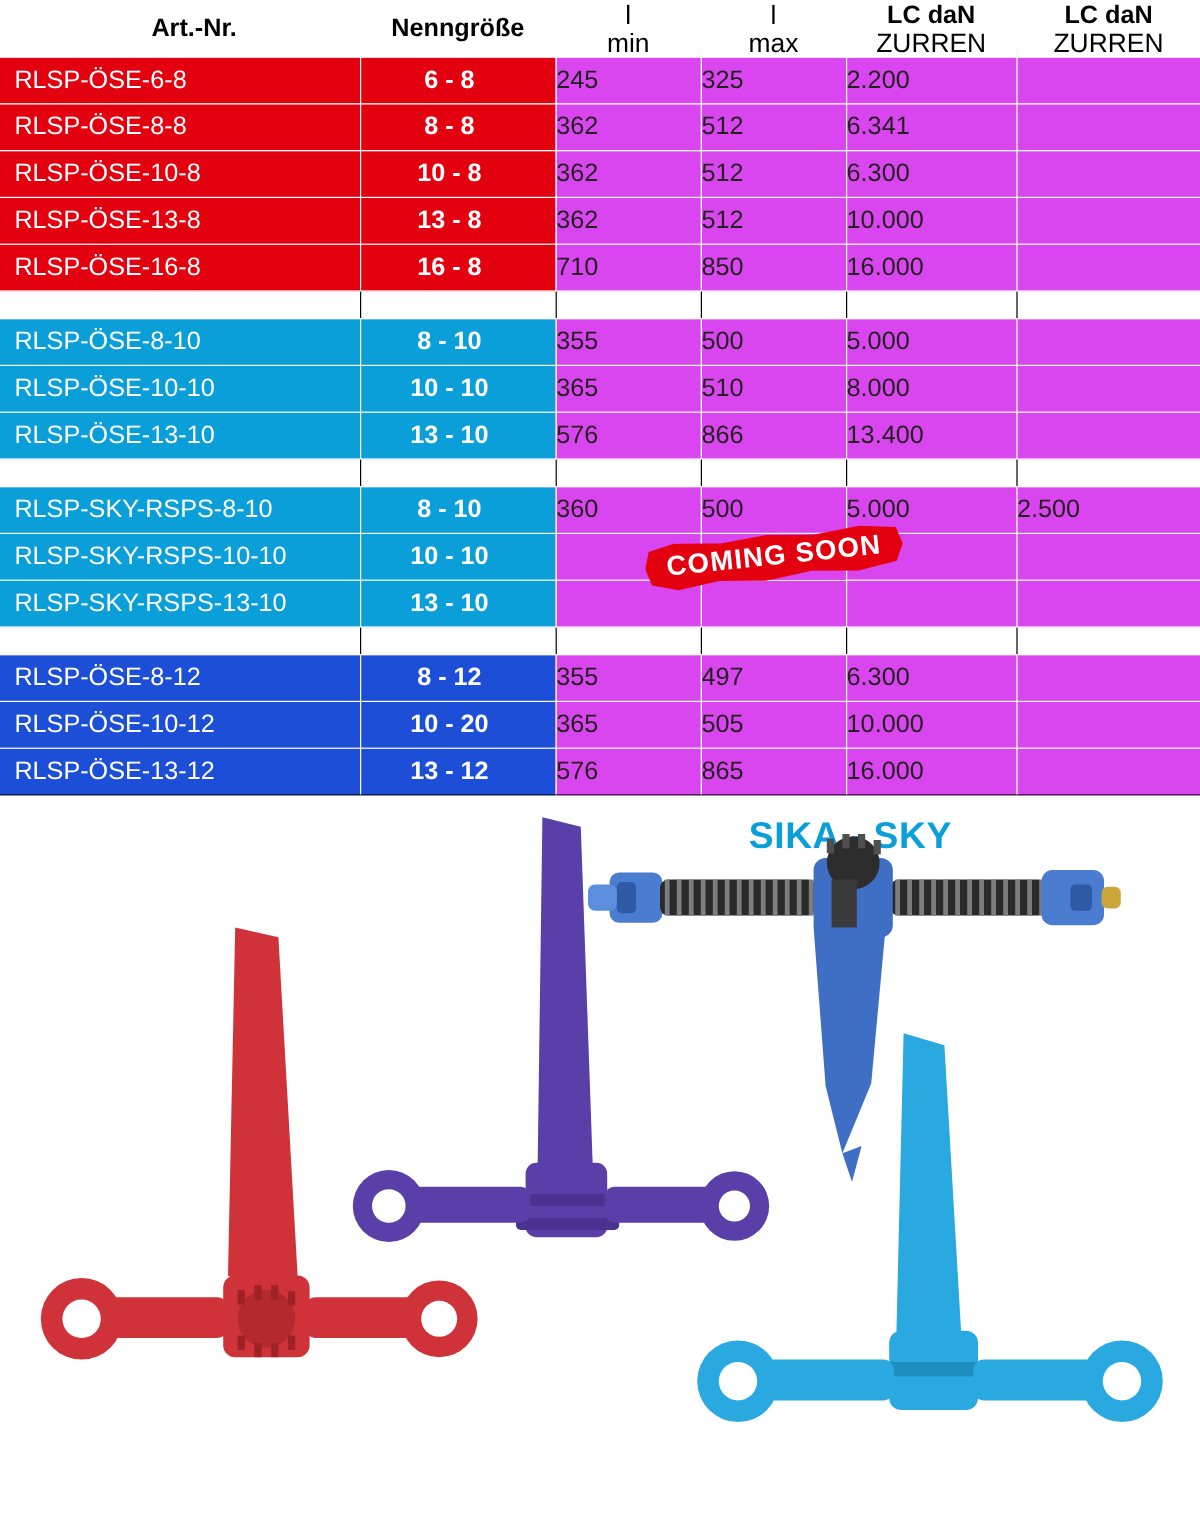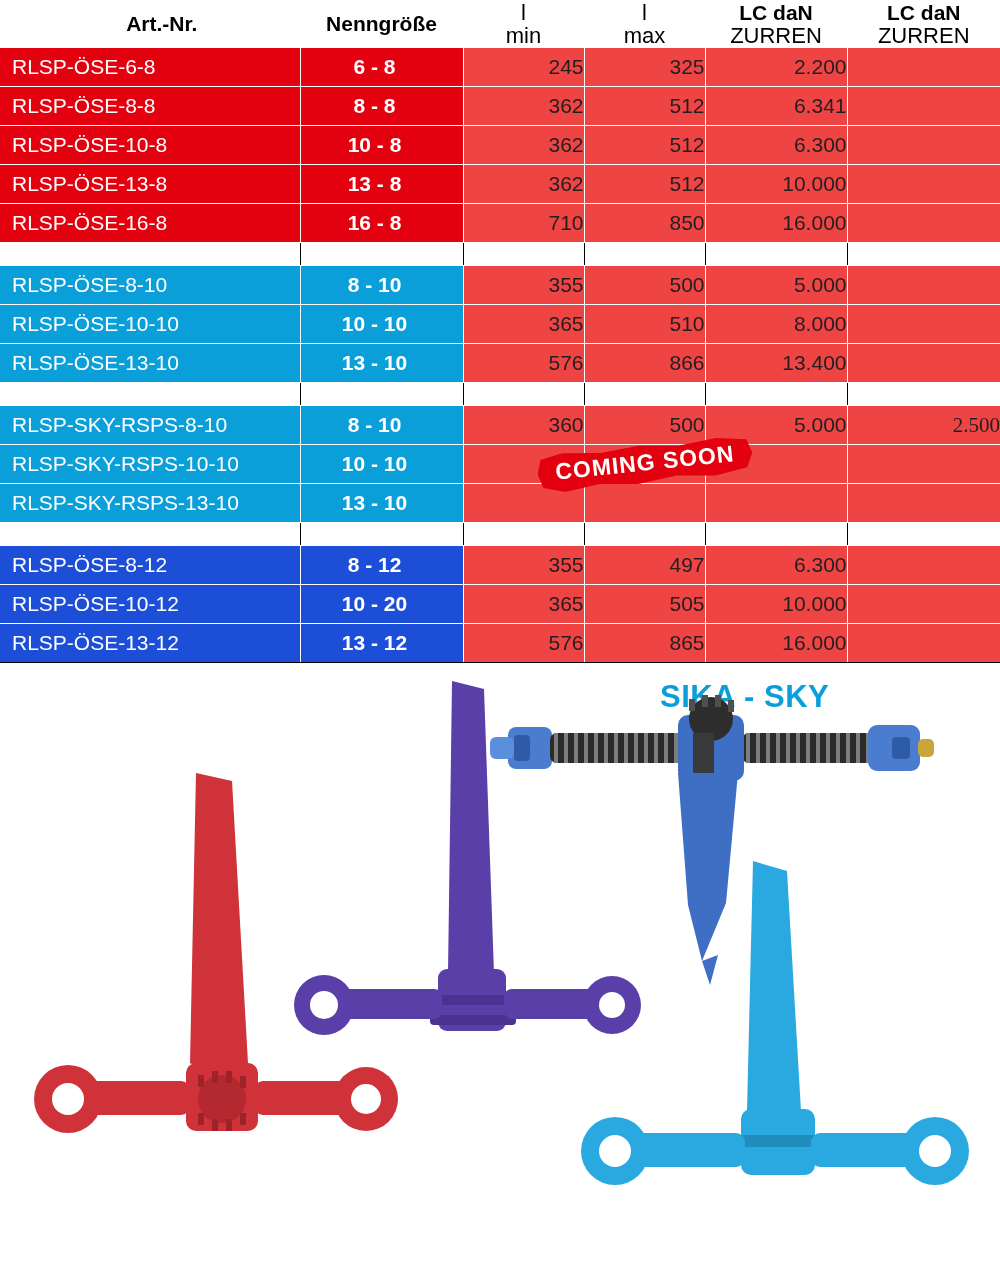--- a/index.html
+++ b/index.html
@@ -77,26 +77,26 @@
     color: #ffffff;
     border-left: none;
   }
   tbody tr td.nenn {
     text-align: center;
     padding-right: 14px;
     font-weight: bold;
     color: #ffffff;
   }
   tbody tr td.num {
-    text-align: right;
+    text-align: left;
     color: #231f20;
-    background: #ef4444;
+    background: #d946ef;
     font-weight: normal;
   }
-  tbody tr td.last { border-right: none; font-family: Liberation Serif, serif; }
+  tbody tr td.last { border-right: none; }
 
   tr.red td.art, tr.red td.nenn { background: #e3000f; }
   tr.cyan td.art, tr.cyan td.nenn { background: #0b9fda; }
   tr.navy td.art, tr.navy td.nenn { background: #1d4ed8; }
 
   tr.spacer td {
     height: 22px;
     background: #ffffff;
     border-left: 1px solid #000000;
     border-right: 1px solid #000000;
@@ -127,21 +127,21 @@
   
   .photo {
     position: relative;
     width: 1000px;
     height: 585px;
     background: #ffffff;
     overflow: hidden;
   }
   .sika-label {
     position: absolute;
-    left: 660px;
+    left: 624px;
     top: 16px;
     font-size: 31px;
     font-weight: bold;
     color: #0b9fda;
     letter-spacing: 0.5px;
   }
   .tool { position: absolute; }
 </style>
 </head>
 <body>

